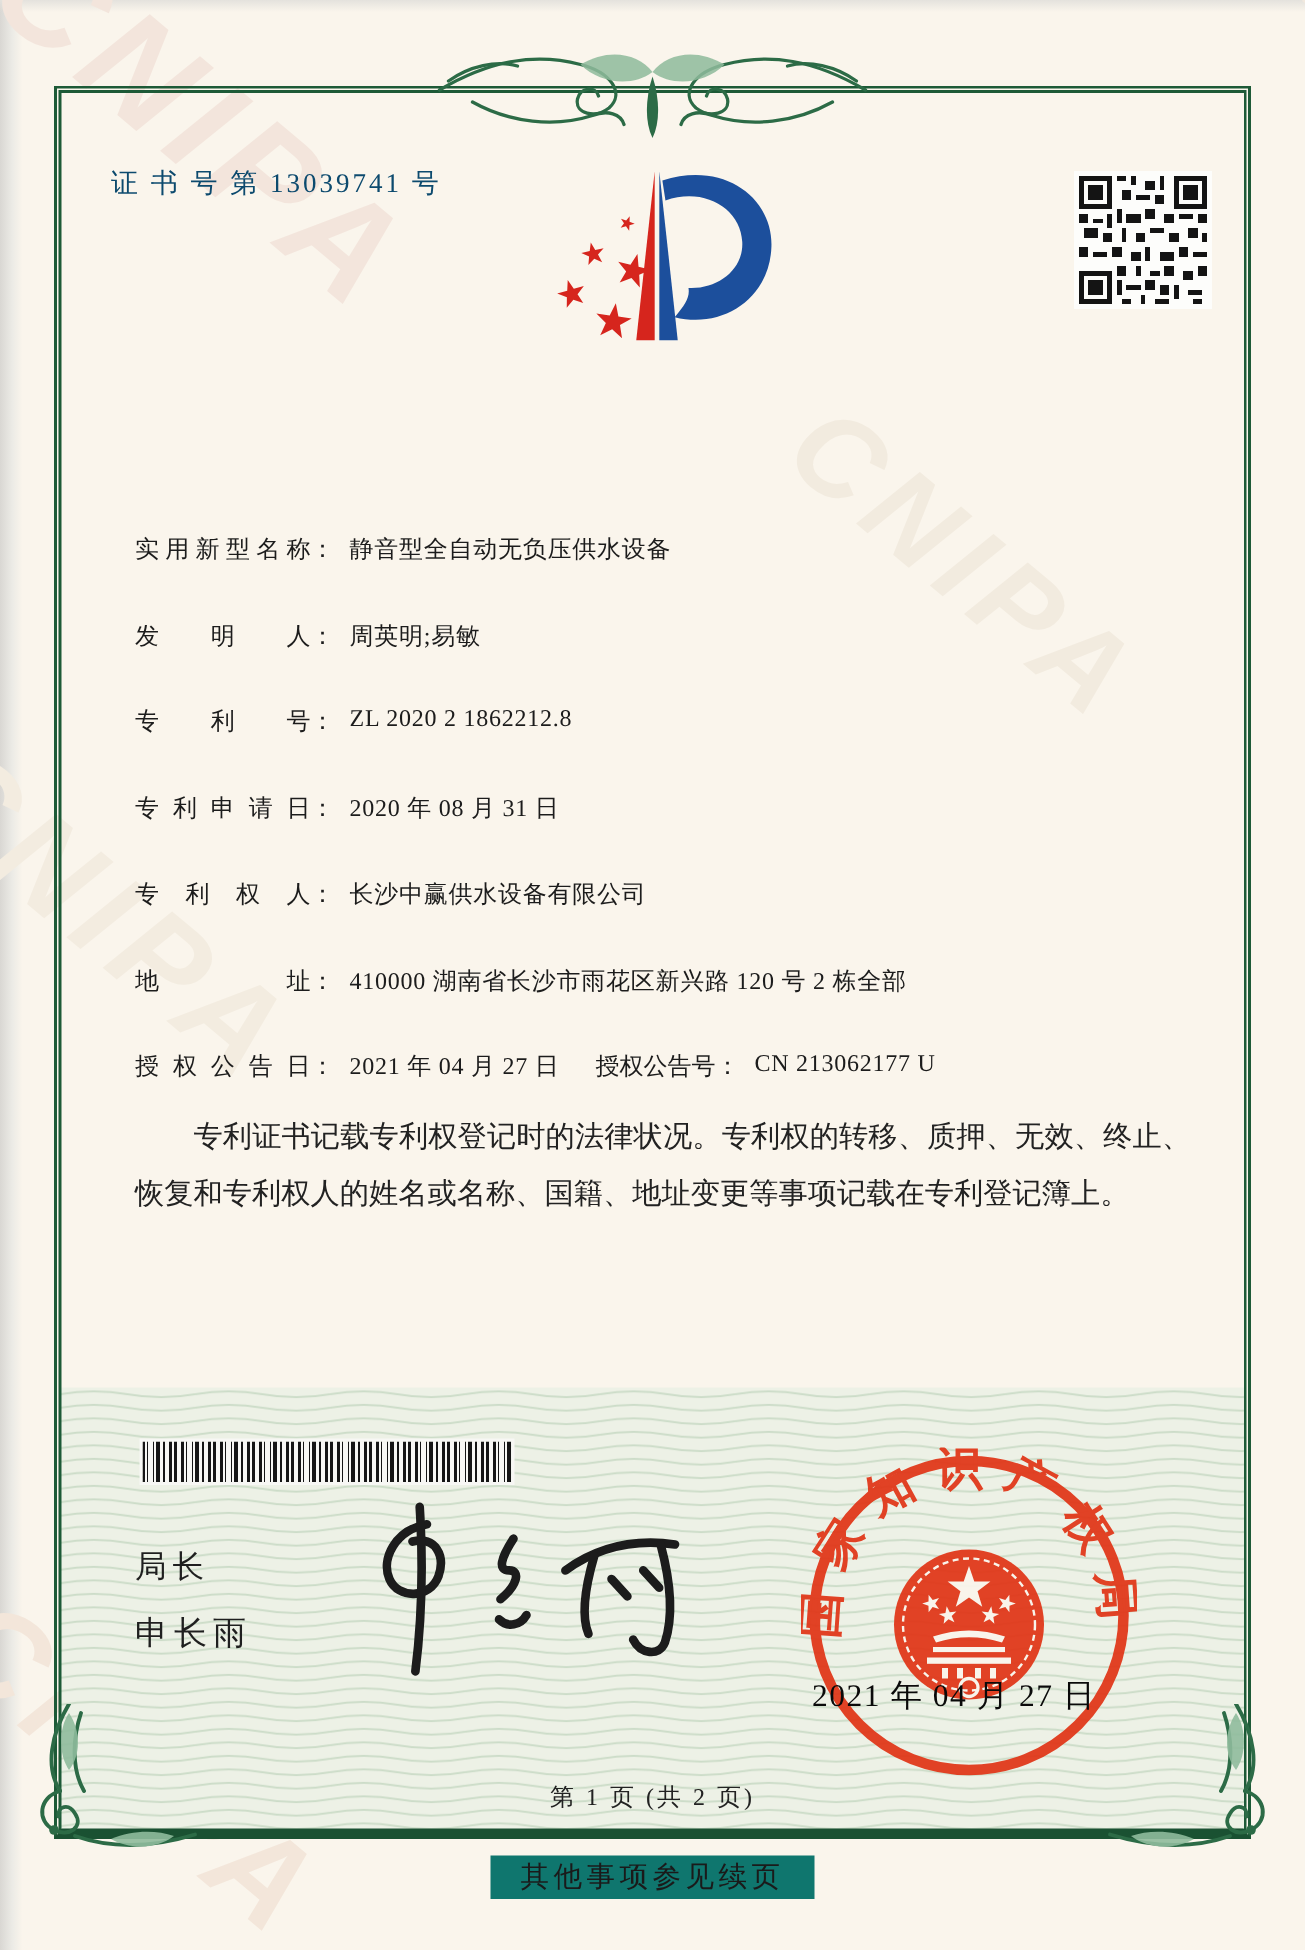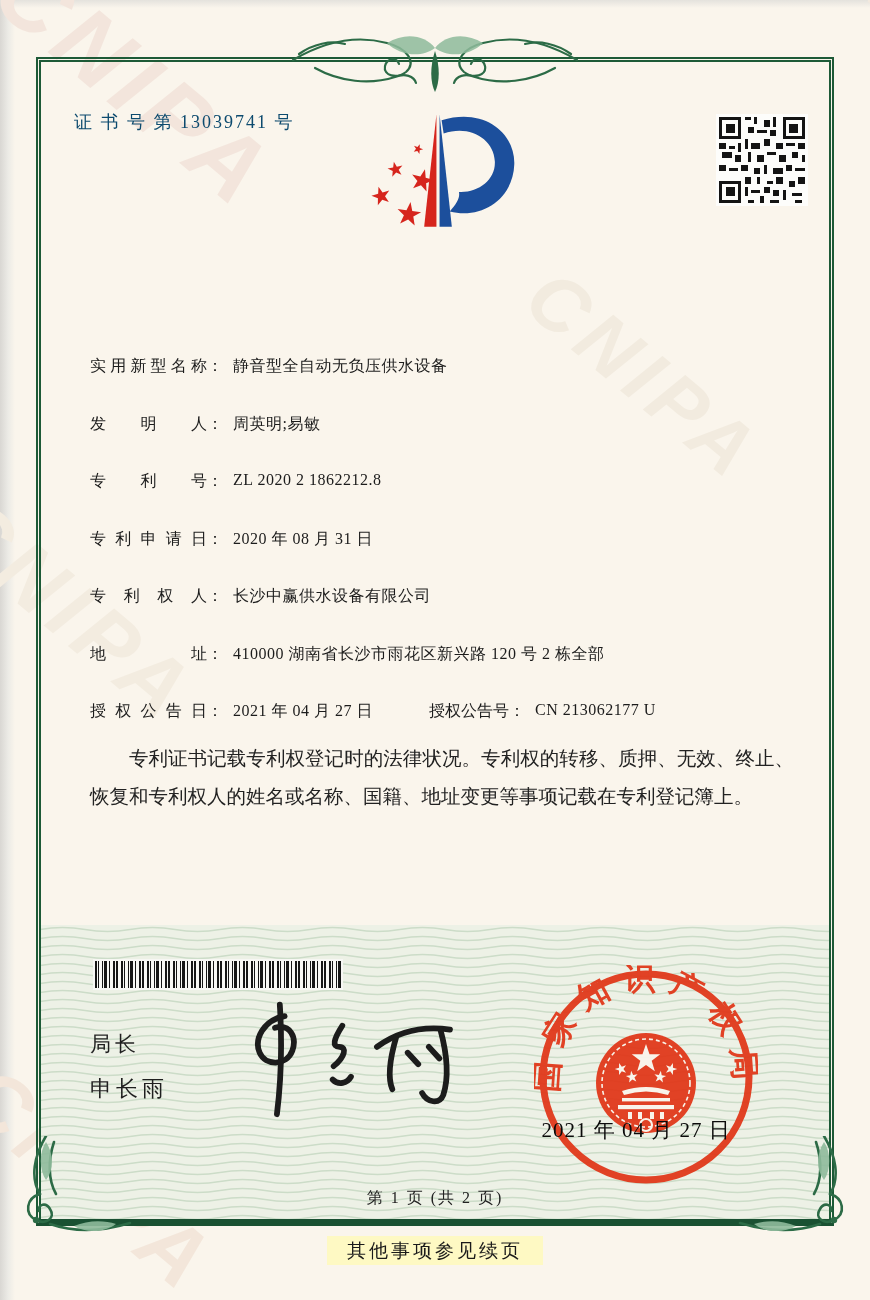--- a/index.html
+++ b/index.html
@@ -40,21 +40,21 @@
   .qr{position:absolute;left:716px;top:114px;}
 
   .title{position:absolute;left:0;right:0;top:236px;text-align:center;
     font-size:46px;font-weight:700;letter-spacing:12px;padding-left:12px;color:#101010;}
 
   .fields{position:absolute;left:90px;right:50px;top:356px;font-size:16px;}
   .field-row{height:57.5px;display:flex;align-items:flex-start;}
   .f-label{display:inline-block;width:117px;text-align:justify;text-align-last:justify;}
   .f-colon{display:inline-block;margin-right:10px;}
   .f-value{letter-spacing:.5px;}
-  .grant-row .pair2{margin-left:56px;display:flex;}
+  .grant-row .pair2{margin-left:24px;display:flex;}
   .g-label{display:inline-block;}
 
   .paragraphs{position:absolute;left:90px;right:76px;top:740px;
     font-size:19.5px;line-height:38px;text-align:justify;color:#222;}
   .paragraphs p{margin:0;text-indent:2em;}
 
   .barcode{position:absolute;left:95px;top:961px;width:246px;height:27px;
     background:repeating-linear-gradient(90deg,
       #151515 0 2px, #f7f7f4 2px 3px, #151515 3px 4px, #f7f7f4 4px 7px,
       #151515 7px 8px, #f7f7f4 8px 9px, #151515 9px 12px, #f7f7f4 12px 14px,
@@ -68,21 +68,21 @@
     font-family:"Liberation Sans","DejaVu Sans",sans-serif;font-weight:500;color:#1f1f1f;}
   .sig-hand{position:absolute;left:225px;top:995px;}
 
   .seal{position:absolute;left:534px;top:965px;opacity:.93;}
   .seal-date{position:absolute;left:538px;top:1116px;width:196px;text-align:center;
     font-size:21px;letter-spacing:1px;color:#0a0a0a;white-space:nowrap;font-weight:500;}
 
   .pagination{position:absolute;left:0;right:0;top:1188px;text-align:center;
     font-size:16px;letter-spacing:2px;color:#222;}
   .cont-note{position:absolute;left:0;right:0;top:1238px;text-align:center;font-size:19px;letter-spacing:3px;color:#1a1a1a;}
-  .cont-note span{background:#fef9c3;padding:4px 20px;}
+  .cont-note span{background:#0f766e;padding:4px 20px;}
 </style>
 </head>
 <body>
 
 <svg width="0" height="0" style="position:absolute">
   <defs>
     <path id="star5" d="M0,-10 L2.35,-3.09 9.51,-3.09 3.8,1.18 5.88,8.09 0,4 -5.88,8.09 -3.8,1.18 -9.51,-3.09 -2.35,-3.09 Z"></path>
     <pattern id="wv" width="90" height="9" patternUnits="userSpaceOnUse">
       <path d="M0 4.5 Q 22.5 0.5 45 4.5 T 90 4.5" fill="none" stroke="#ccdcc8" stroke-width="1.3"></path>
     </pattern>

